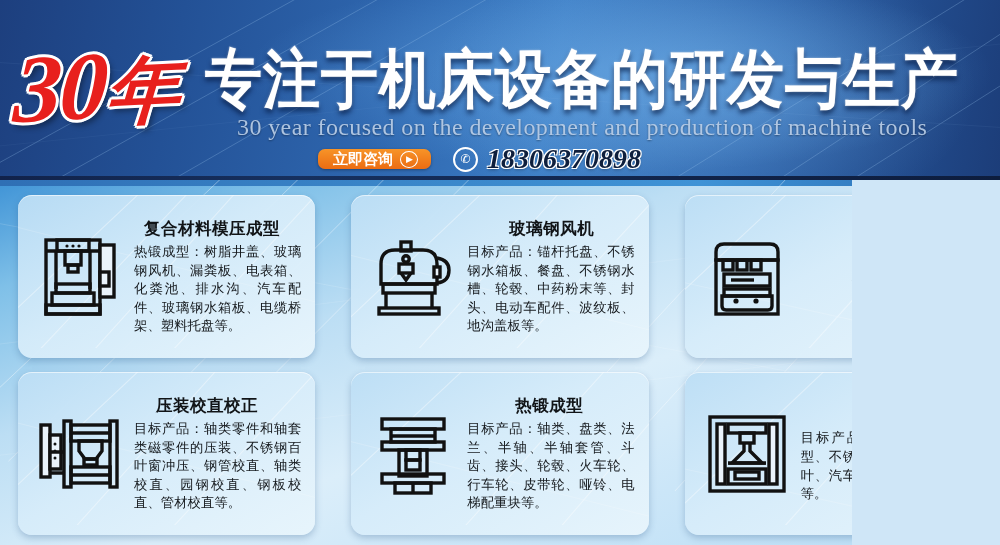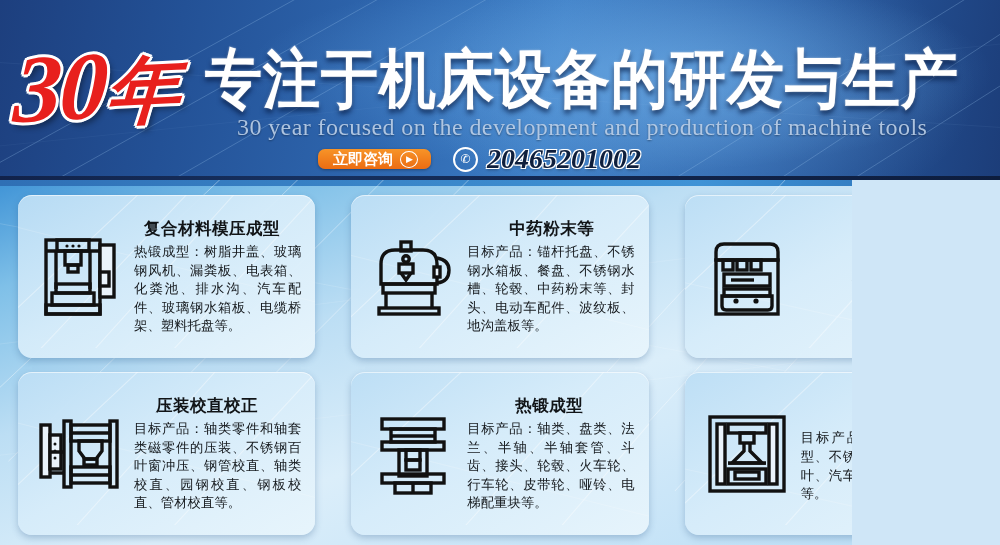--- a/index.html
+++ b/index.html
@@ -166,21 +166,21 @@
     <div class="headline">专注于机床设备的研发与生产</div>
     <div class="subhead">30 year focused on the development and production of machine tools</div>
 
     <div class="cta-row">
       <div class="cta-btn">
         <span>立即咨询</span>
         <span class="cta-arrow">▶</span>
       </div>
       <div class="phone-wrap">
         <span class="phone-icon">✆</span>
-        <span class="phone-num">20465201002</span>
+        <span class="phone-num">18306370898</span>
       </div>
     </div>
 
     <div class="banner-bottom-line"></div>
   </div>
 
   <div class="body-area">
     <div class="body-top-band"></div>
     <svg class="rays2" viewBox="0 0 1000 365" preserveAspectRatio="none">
       <g stroke="#ffffff" stroke-width="1.1" fill="none" opacity="0.55">
@@ -252,21 +252,21 @@
             <rect x="64" y="33" width="6" height="10" fill="#eaf3fb"></rect>
             <rect x="29" y="30" width="14" height="9"></rect>
             <path d="M31 39 l5 7 l5 -7"></path>
             <rect x="13" y="50" width="52" height="9"></rect>
             <line x1="16" y1="59" x2="16" y2="74"></line>
             <line x1="62" y1="59" x2="62" y2="74"></line>
             <rect x="9" y="74" width="60" height="6"></rect>
           </svg>
         </div>
         <div class="card-text">
-          <div class="card-title t-ind2">中药粉末等</div>
+          <div class="card-title t-ind2">玻璃钢风机</div>
           <div class="card-desc">目标产品：锚杆托盘、不锈钢水箱板、餐盘、不锈钢水槽、轮毂、中药粉末等、封头、电动车配件、波纹板、地沟盖板等。</div>
         </div>
       </div>
 
       <div class="card">
         <svg class="cardrays" viewBox="0 0 320 165" preserveAspectRatio="none">
           <g stroke="#ffffff" stroke-width="1.2" fill="none" opacity="0.7">
             <line x1="-20" y1="120" x2="130" y2="-20"></line>
               <line x1="120" y1="180" x2="300" y2="-20"></line>
             <line x1="200" y1="185" x2="360" y2="0"></line>

